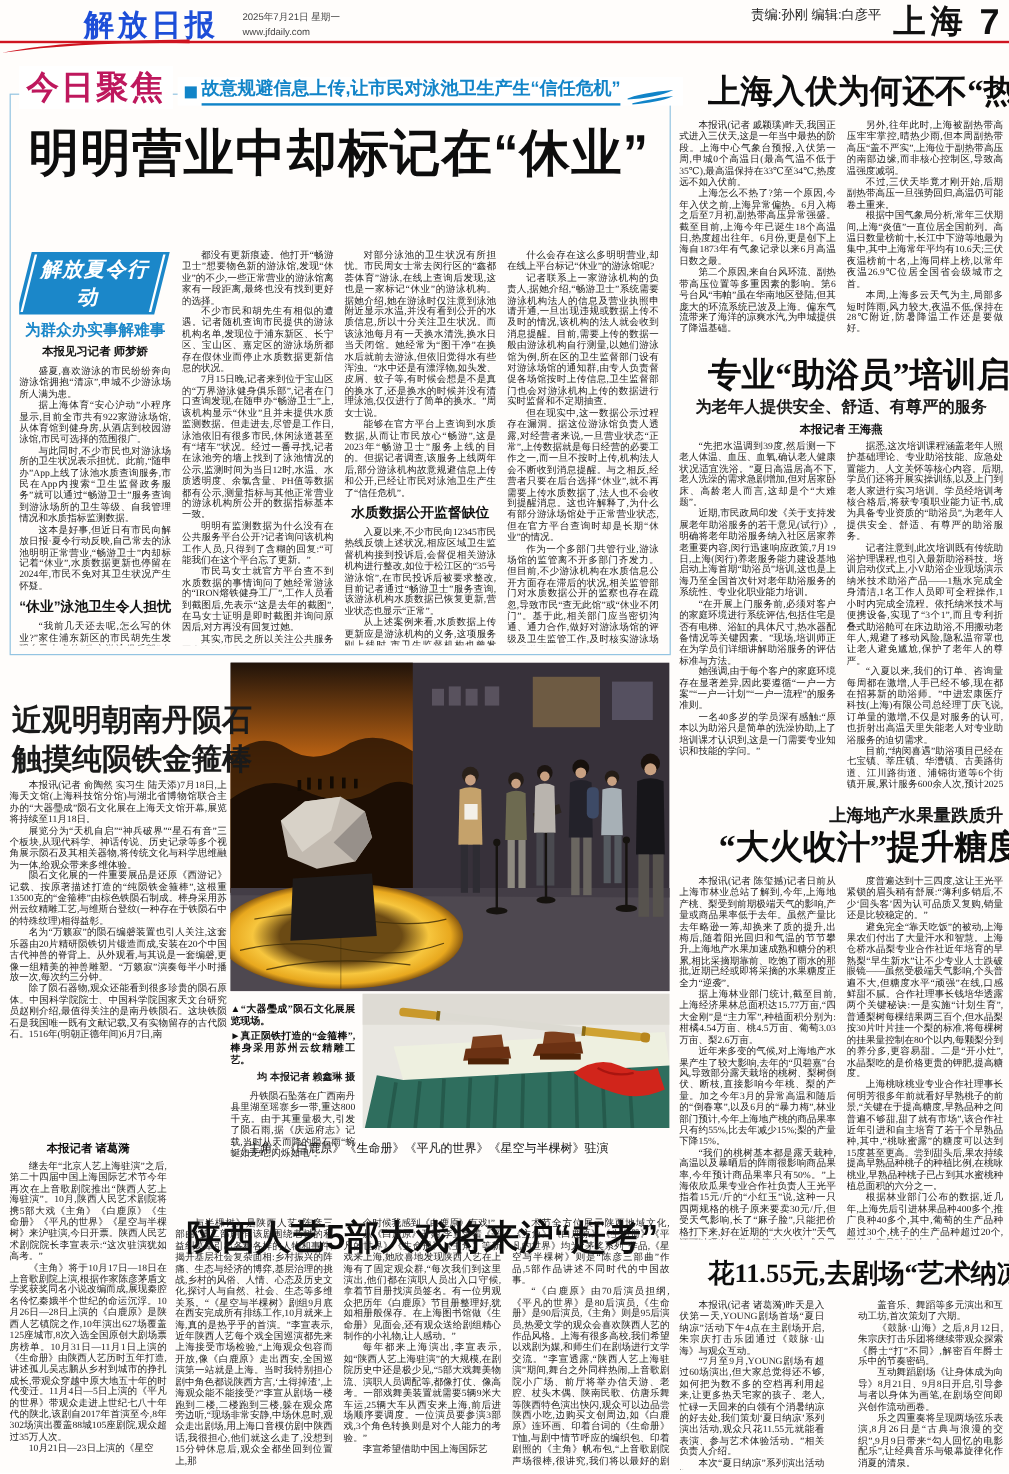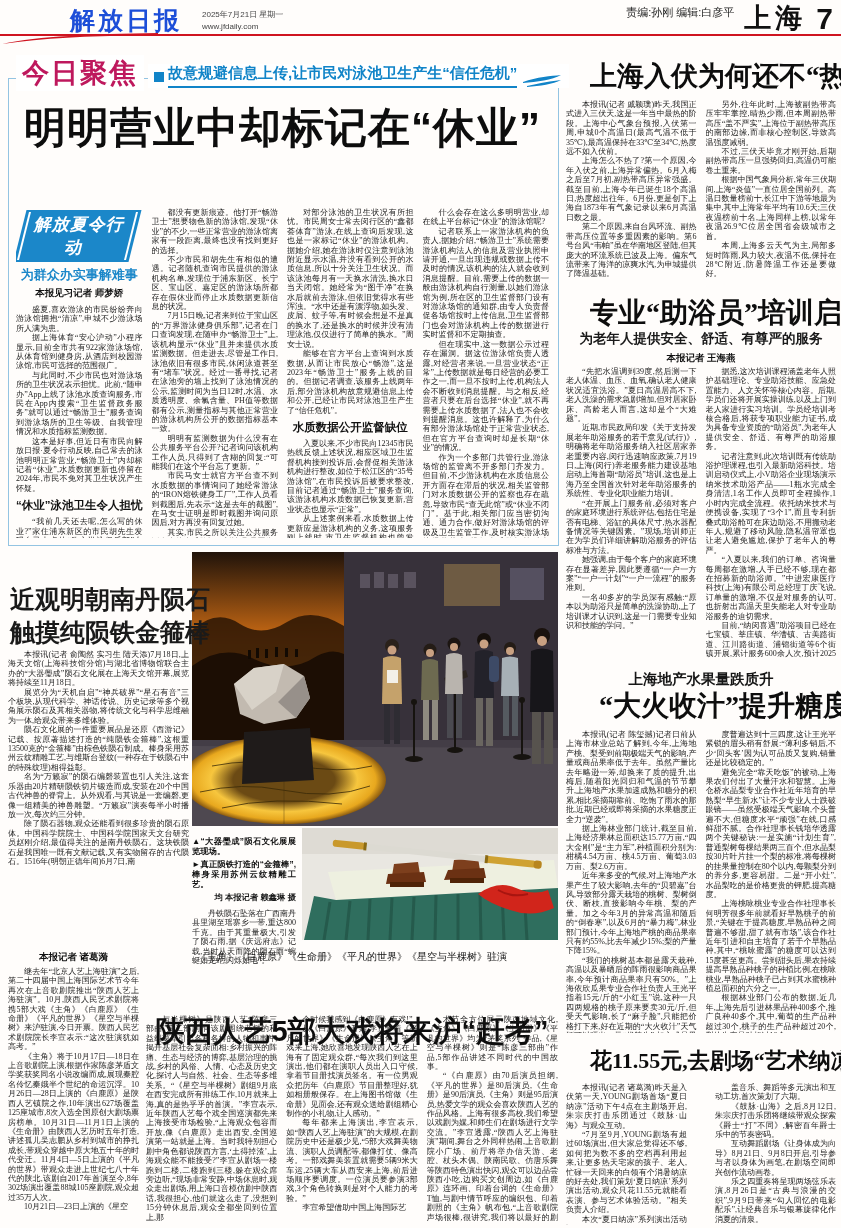--- a/index.html
+++ b/index.html
@@ -36,37 +36,37 @@
   .badge-skew{background:#1b87c9;color:#fff;transform:skewX(-14deg);padding:3px 6px;margin:2px 8px 4px 4px;
               font-size:17px;font-weight:900;text-align:center;letter-spacing:1px;position:relative;}
   .badge-skew::before{content:"";position:absolute;left:3px;top:2px;bottom:2px;width:2px;background:#fff;}
   .badge-skew::after{content:"";position:absolute;right:3px;top:2px;bottom:2px;width:2px;background:#fff;}
   .badge-sub{color:#1b87c9;font-weight:900;font-size:13px;text-align:center;margin:4px 0 2px;}
   
   .met-headline{left:10px;top:583px;width:260px;font-size:25px;font-weight:900;line-height:1.32;
                 color:#1a1a1a;z-index:3;font-family:"DejaVu Serif","Liberation Serif",serif;}
   .met-col1{left:8px;top:650px;width:181px;height:282px;}
   .met-side{left:192px;top:836px;width:104px;}
-  .met-caption p{margin:0 0 3px;font-family:Liberation Sans, sans-serif;
+  .met-caption p{margin:0 0 3px;font-family:Liberation Serif, serif;
                  font-size:8.3px;line-height:10px;font-weight:700;color:#111;text-align:justify;}
   .met-credit{font-size:8.3px;font-weight:900;text-align:right;margin:1px 0 6px;}
   .met-col2{font-size:8px;}
   
   .th-byline{left:8px;top:948px;width:131px;}
   .th-col1{left:8px;top:967px;width:131px;height:255px;}
   .th-kicker{left:146px;top:950px;width:412px;text-align:center;font-size:10px;font-weight:400;
              font-family:"Liberation Serif","DejaVu Serif",serif;color:#111;white-space:nowrap;}
   .th-headline{left:146px;top:971px;width:412px;text-align:center;font-size:29px;font-weight:900;color:#0d0d0d;white-space:nowrap;margin-top:41px;}
   .th-cols{left:146px;top:1015px;width:412px;height:207px;display:flex;gap:9px;overflow:hidden;}
   
   .r-head{left:590px;width:270px;text-align:center;font-weight:700;color:#0d0d0d;
           font-family:Liberation Serif, serif;white-space:nowrap;}
   .r-cols{left:566px;width:270px;display:flex;gap:9px;overflow:hidden;}
   .rcol{flex:1 1 0;min-width:0;}
-  .r-kicker{left:566px;width:270px;text-align:center;font-weight:800;color:#161616;font-size:14.5px;white-space:nowrap;}
+  .r-kicker{left:566px;width:270px;text-align:right;font-weight:800;color:#161616;font-size:14.5px;white-space:nowrap;}
   .r-subtitle{left:566px;width:270px;text-align:center;font-weight:700;font-size:13.5px;color:#1a1a1a;white-space:nowrap;}
   .r-byline{left:566px;width:270px;}
   svg{display:block;}
 </style>
 </head>
 <body>
 
 <div id="page">
 
   <div class="abs logo">解放日报</div>

